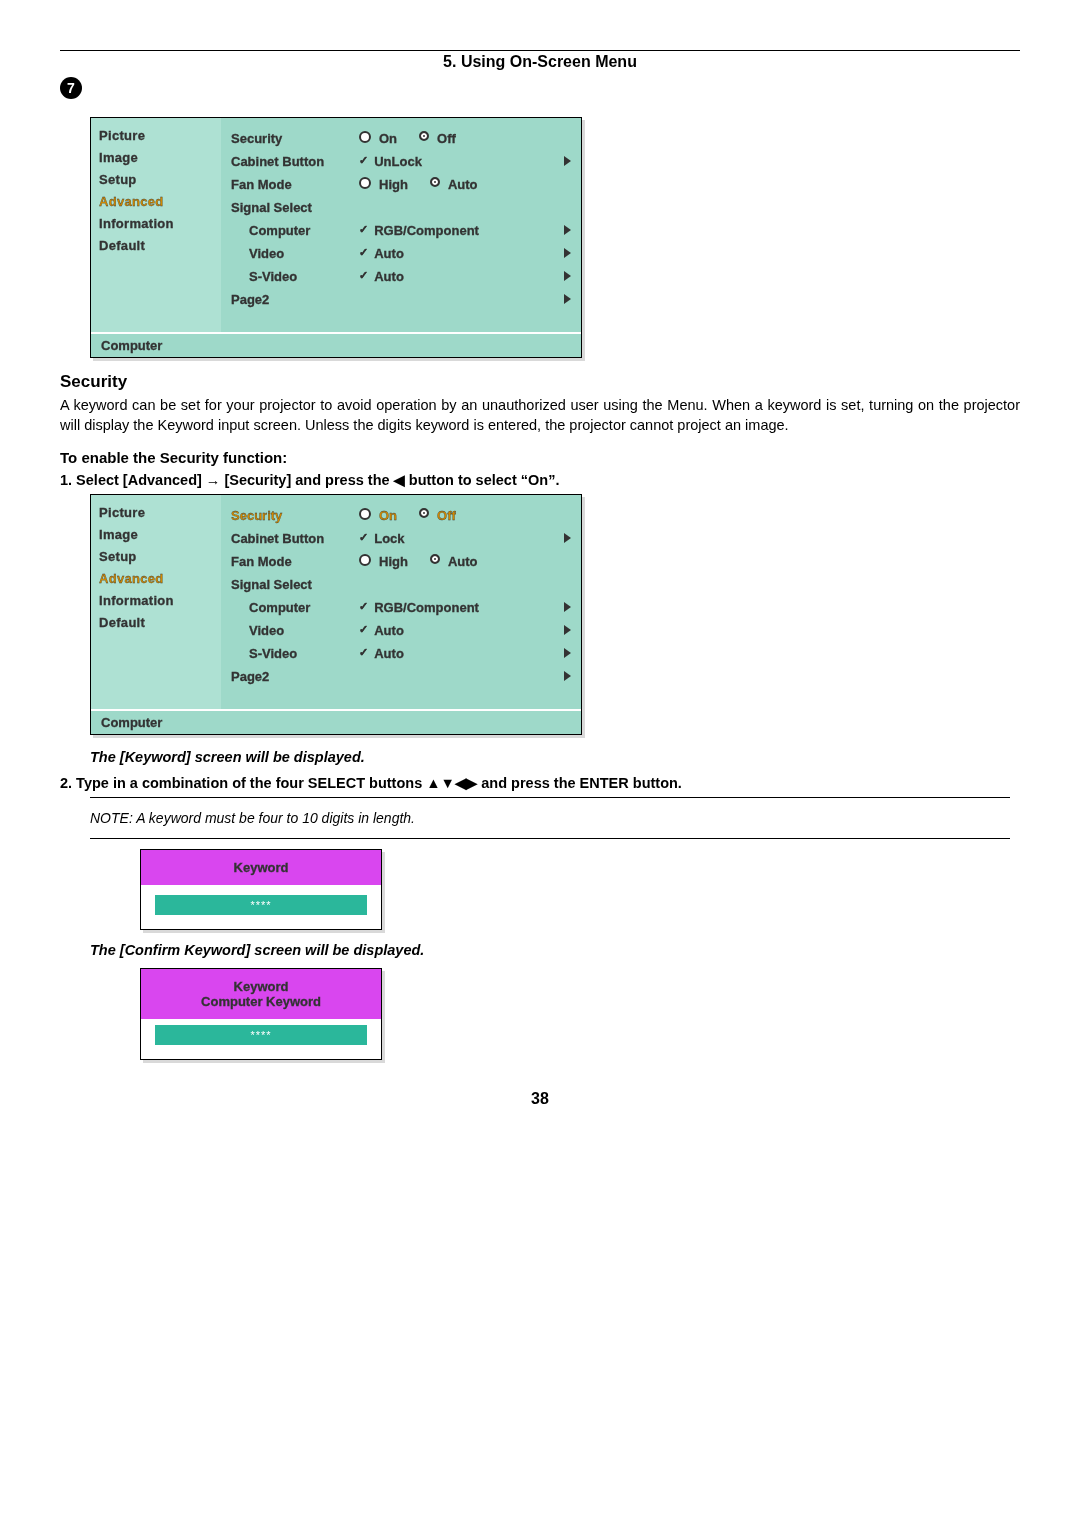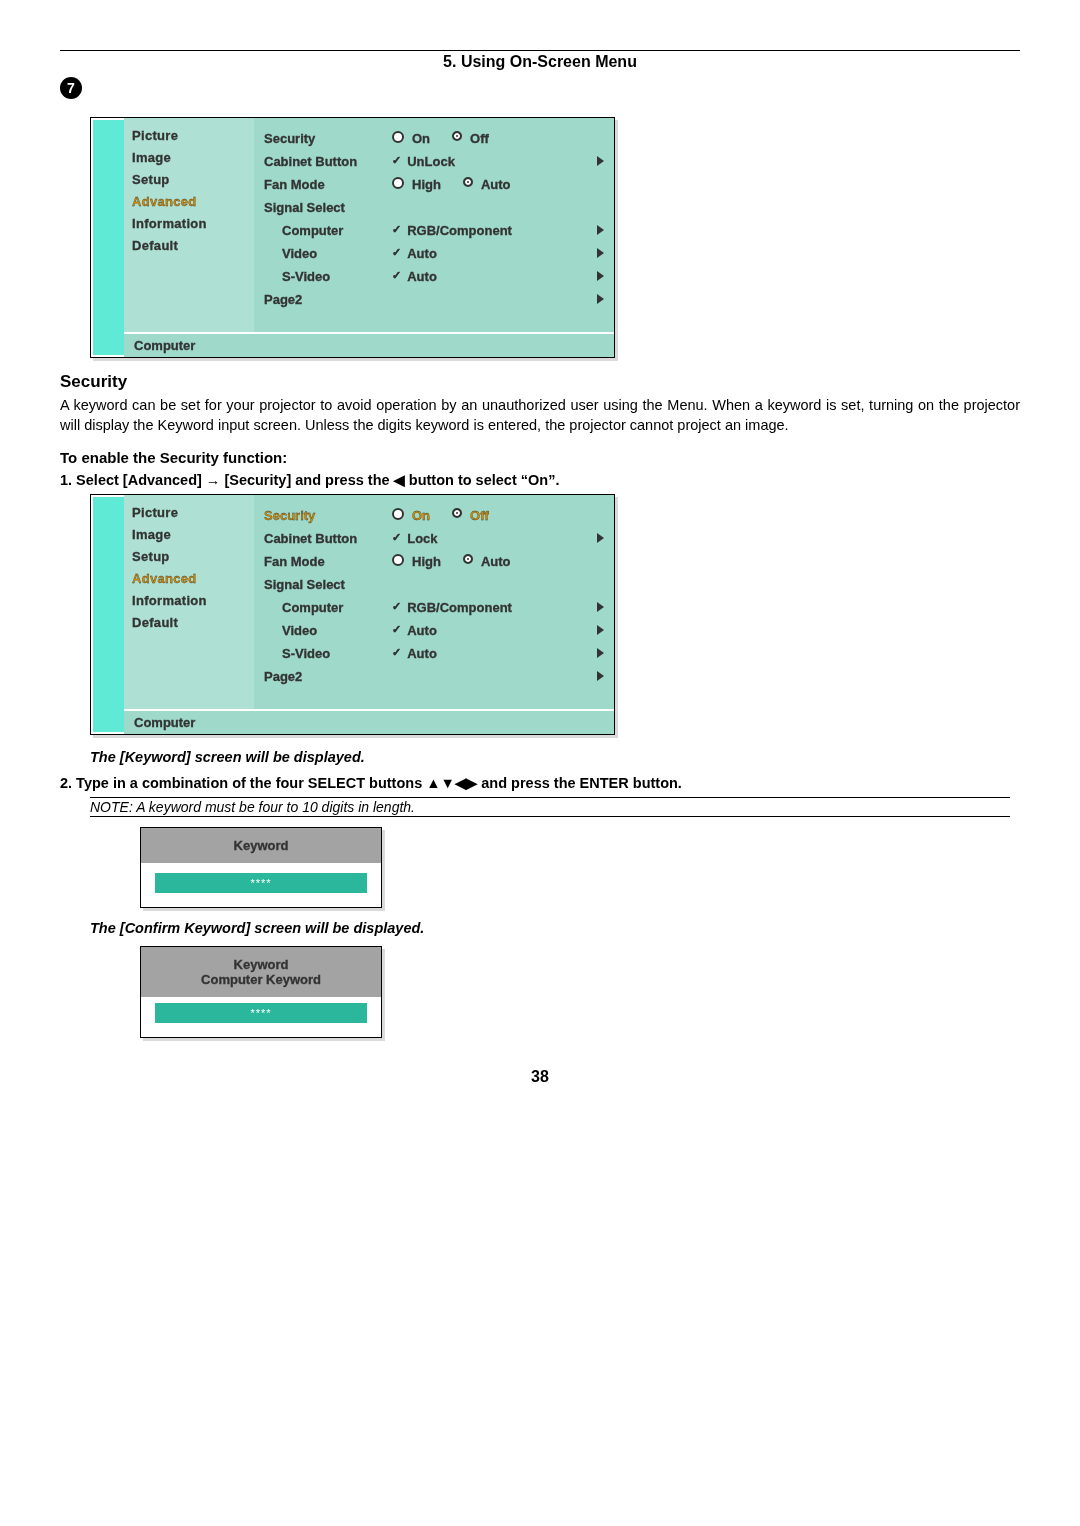--- a/index.html
+++ b/index.html
@@ -47,21 +47,20 @@
     margin-left: 30px;
     margin-bottom: 14px;
   }
   .osd-frame {
     width: 490px;
     border: 1px solid #000;
     background: #5eead4;
     box-shadow: 3px 3px 0 rgba(0,0,0,0.15), inset 0 0 0 2px #fff;
     position: relative;
     font-family: Arial, sans-serif;
-    padding-left: 33px;
   }
   .osd-top {
     display: flex;
   }
   .osd-sidebar {
     background: #aee1d3;
     width: 130px;
     box-sizing: border-box;
     padding: 10px 8px;
     font-size: 13px;
@@ -157,36 +156,36 @@
     margin: 6px 0 10px 30px;
   }
   .note-block {
     margin-left: 30px;
     margin-right: 10px;
     margin-bottom: 10px;
   }
   .note-text {
     font-style: italic;
     font-size: 14px;
-    padding: 1px 0;
+    padding: 12px 0;
     border-top:1px solid #000;
     border-bottom:1px solid #000;
   }
 
   
   .kw-frame {
     margin-left: 80px;
     width: 240px;
     border: 1px solid #000;
     background: #fff;
     box-shadow: 3px 3px 0 rgba(0,0,0,0.15);
     margin-bottom: 12px;
   }
   .kw-top {
-    background: #a3a3a3;
+    background: #d946ef;
     text-align: center;
     font-size: 13px;
     color: #333;
     font-weight: bold;
     -webkit-text-stroke: 0.3px #333;
     padding: 10px 6px;
   }
   .kw-bot {
     background: #fff;
     padding: 10px 14px 14px 14px;

